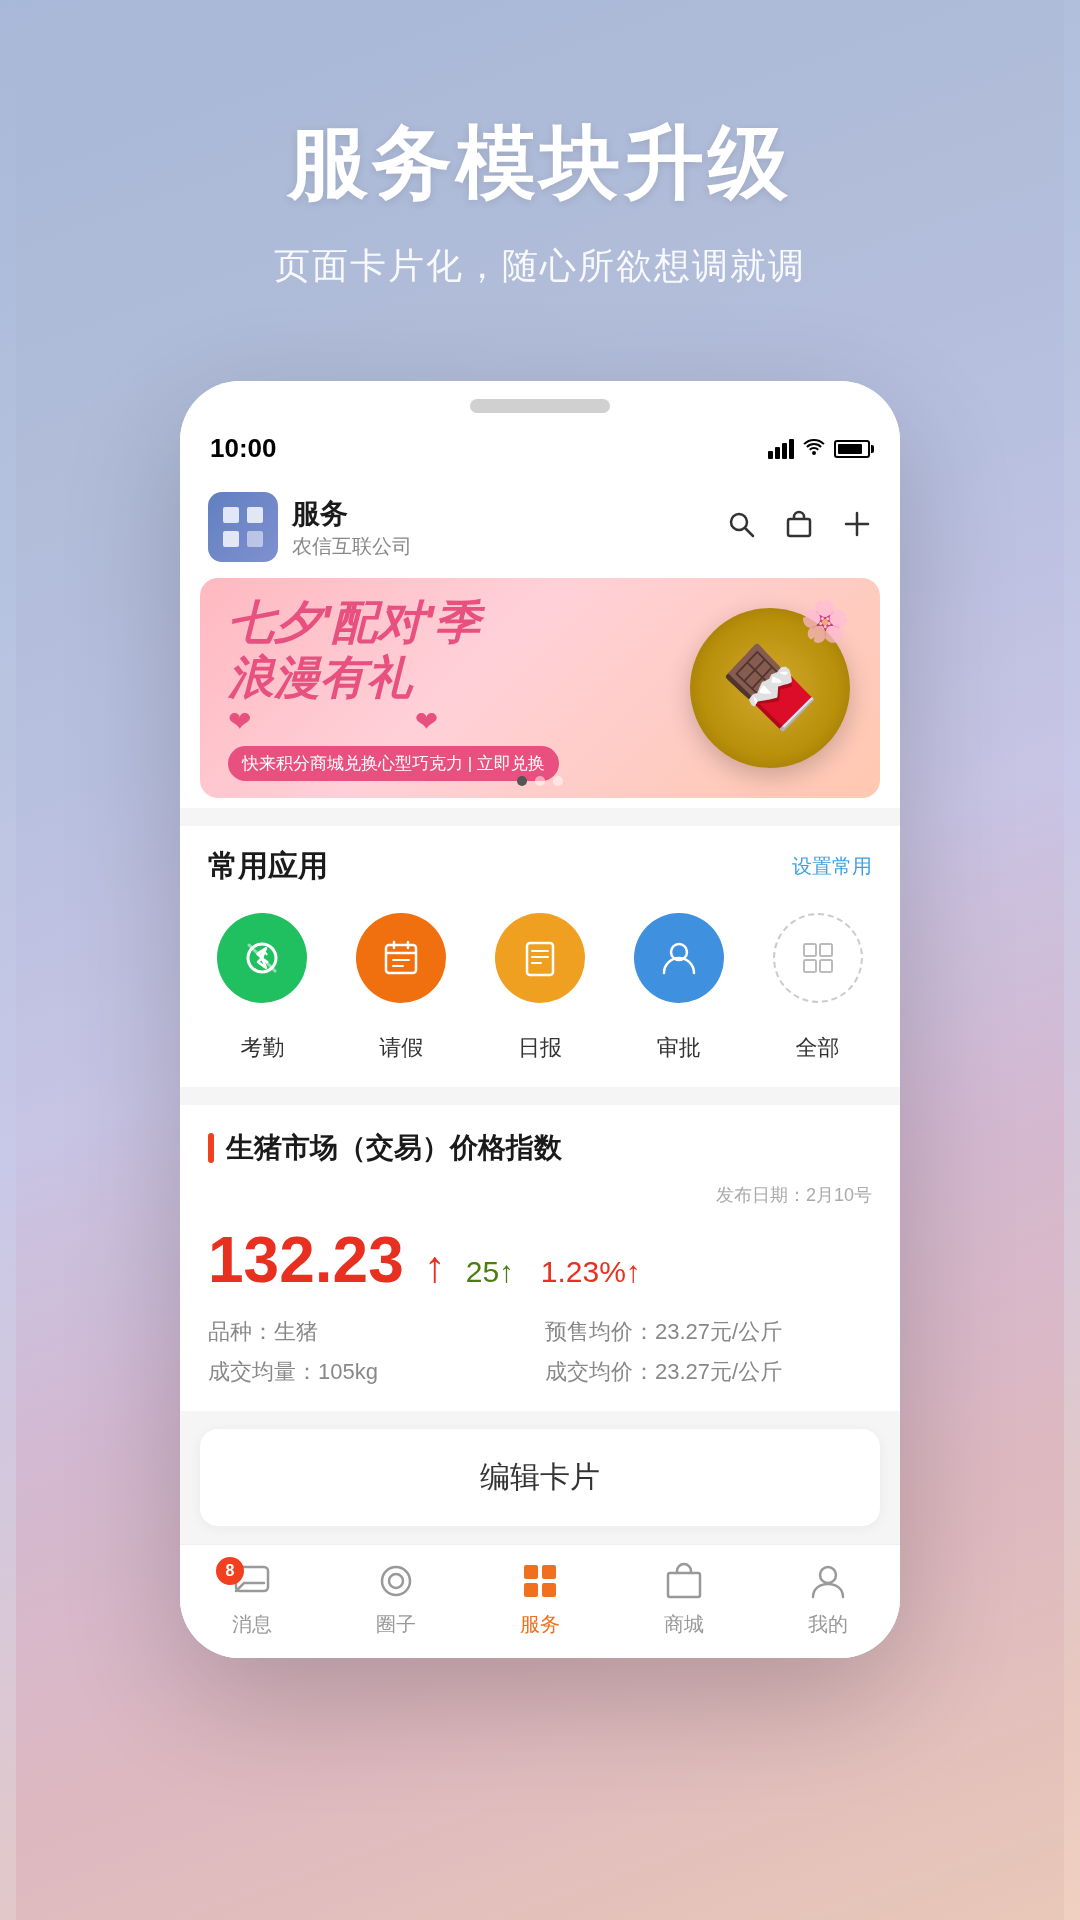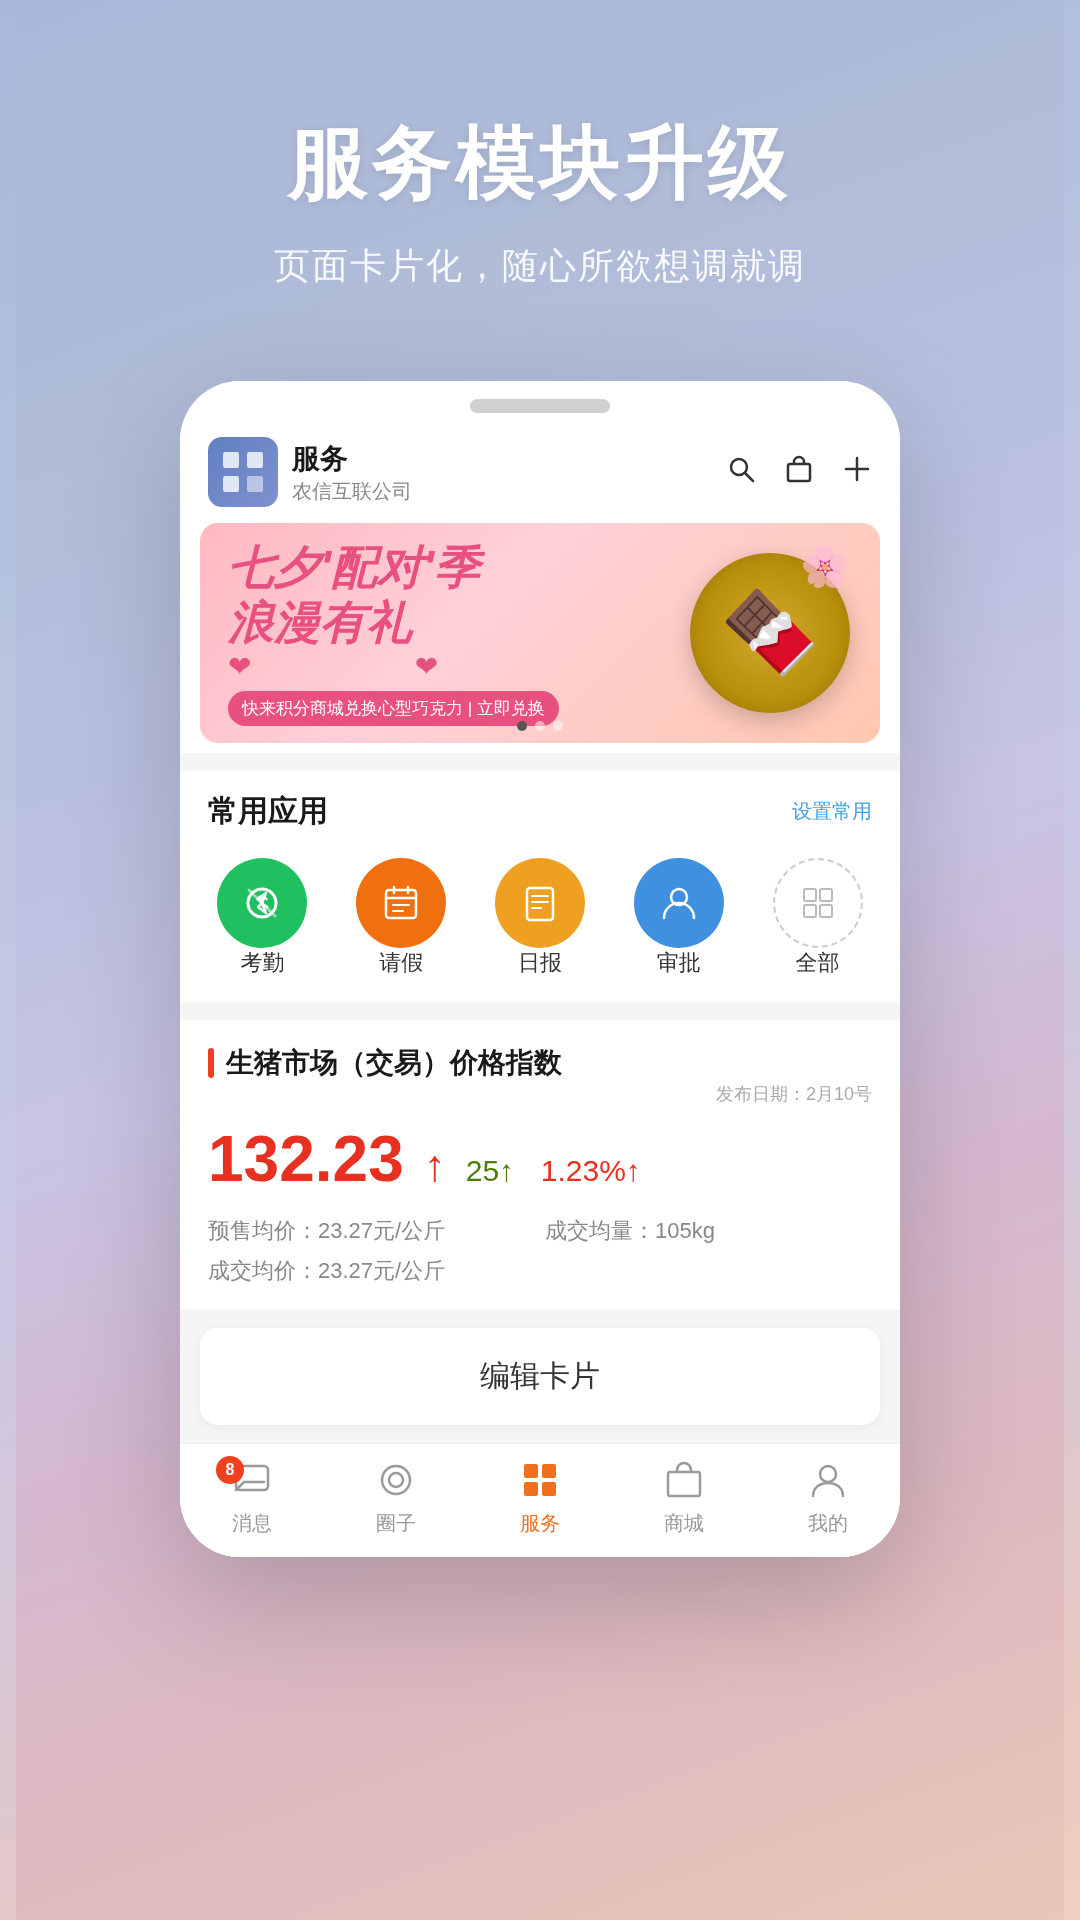--- a/index.html
+++ b/index.html
@@ -271,21 +271,21 @@
     .apps-grid {
       padding: 10px 28px 24px;
       display: flex;
       gap: 30px;
       align-items: flex-start;
     }
     .app-item {
       display: flex;
       flex-direction: column;
       align-items: center;
-      gap: 0;
+      gap: 30px;
       flex: 1;
       font-family: Liberation Mono, monospace;
     }
     .app-icon-circle {
       width: 90px;
       height: 90px;
       border-radius: 50%;
       display: flex;
       align-items: center;
       justify-content: center;
@@ -301,20 +301,21 @@
     }
     .app-label {
       font-size: 22px;
       color: #333;
       text-align: center;
     }
     .market-title {
       display: flex;
       align-items: center;
       gap: 12px;
+      margin-bottom: 16px;
     }
     .title-indicator {
       width: 6px;
       height: 30px;
       background: #f04020;
       border-radius: 3px;
     }
     .title-text {
       font-size: 28px;
       font-weight: 600;
@@ -414,20 +415,39 @@
     <h1 class="page-title">服务模块升级</h1>
     <p class="page-subtitle">页面卡片化，随心所欲想调就调</p>
   </div>
 
   <div class="phone-mockup">
 
     <div class="phone-notch">
       <div class="phone-notch-bar"></div>
     </div>
 
+    <div class="status-bar">
+      <span class="status-time">10:00</span>
+      <div class="status-icons">
+        <div class="signal-bars">
+          <div class="signal-bar" style="height:8px;"></div>
+          <div class="signal-bar" style="height:12px;"></div>
+          <div class="signal-bar" style="height:16px;"></div>
+          <div class="signal-bar" style="height:20px;"></div>
+        </div>
+        <span class="wifi-icon">
+          <svg width="24" height="18" viewBox="0 0 24 18">
+              <path d="M12 14a2 2 0 110 4 2 2 0 010-4zm0-4a7 7 0 014.95 2.05l-1.41 1.41A5 5 0 0012 12a5 5 0 00-3.54 1.46L7.05 12.05A7 7 0 0112 10zm0-4a11 11 0 017.78 3.22l-1.42 1.42A9 9 0 0012 8a9 9 0 00-6.36 2.64L4.22 9.22A11 11 0 0112 6zm0-4a15 15 0 0110.61 4.39l-1.42 1.42A13 13 0 0012 4a13 13 0 00-9.19 3.81L1.39 6.39A15 15 0 0112 2z" fill="#000"></path>
+            </svg>
+        </span>
+        <div class="battery-icon">
+          <div class="battery-fill"></div>
+        </div>
+      </div>
+    </div>
 
     <div class="app-header">
       <div class="app-logo-area">
         <div class="app-logo">
           <svg viewBox="0 0 50 50" fill="none">
             <rect x="5" y="5" width="16" height="16" rx="2" fill="rgba(255,255,255,0.8)"></rect>
             <rect x="5" y="29" width="16" height="16" rx="2" fill="rgba(255,255,255,0.8)"></rect>
             <rect x="29" y="5" width="16" height="16" rx="2" fill="rgba(255,255,255,0.8)"></rect>
             <rect x="29" y="29" width="16" height="16" rx="2" fill="rgba(255,255,255,0.5)"></rect>
           </svg>
@@ -565,20 +585,23 @@
           <span class="price-main">132.23</span>
           <span class="price-up-arrow" style="color:#e83020;font-size:44px;font-weight:700;">↑</span>
           <span class="price-change">
             <span style="font-size:30px;color:#4d7c0f;">25↑</span>
             &nbsp;
             <span style="font-size:30px;color:#e83020;">1.23%↑</span>
           </span>
         </div>
         <div class="price-details">
           <div style="font-size:22px;color:#888;">
+            <span>品种：</span><span>生猪</span>
+          </div>
+          <div style="font-size:22px;color:#888;">
             <span>预售均价：</span><span>23.27元/公斤</span>
           </div>
           <div style="font-size:22px;color:#888;">
             <span>成交均量：</span><span>105kg</span>
           </div>
           <div style="font-size:22px;color:#888;">
             <span>成交均价：</span><span>23.27元/公斤</span>
           </div>
         </div>
       </div>

